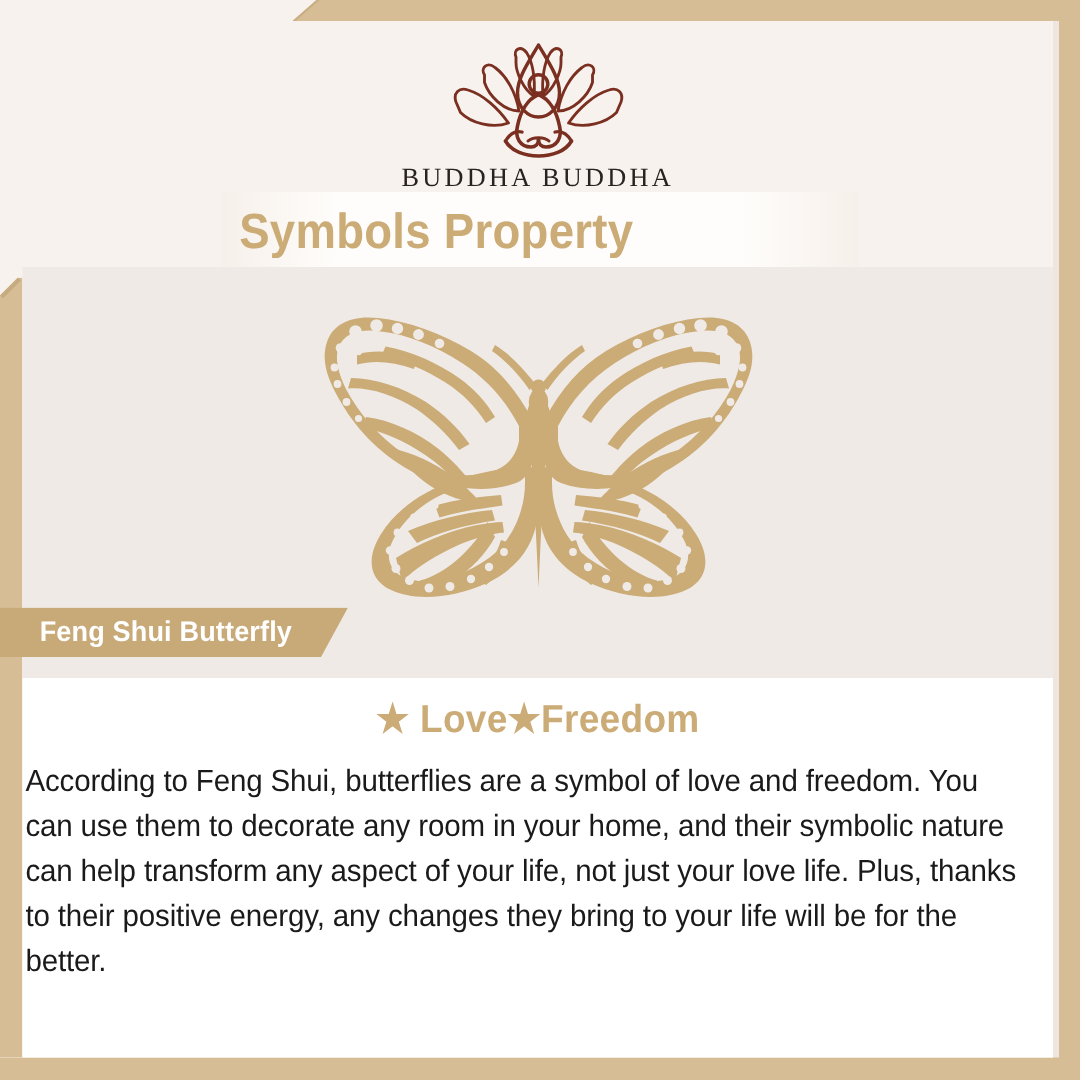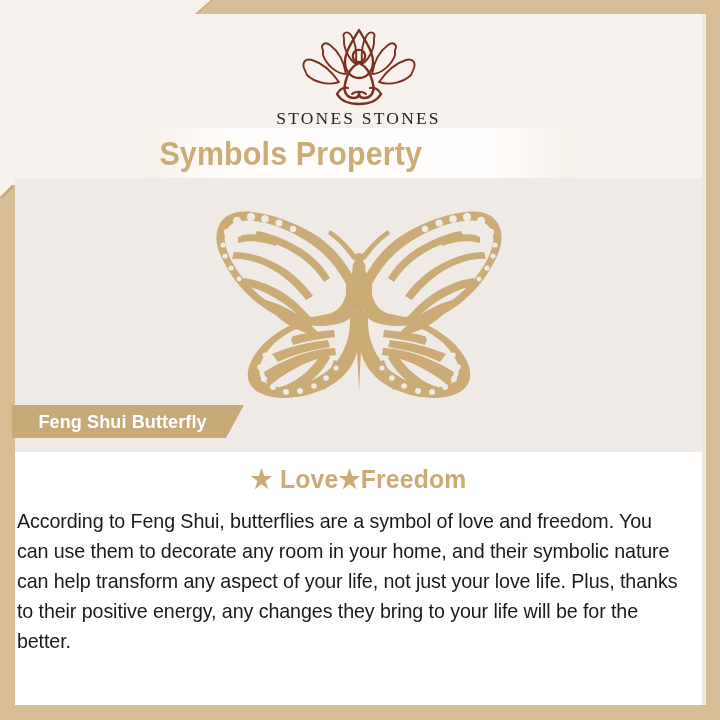--- a/index.html
+++ b/index.html
@@ -156,21 +156,21 @@
   }
   .butterfly {
     width: 330px;
     height: 216px;
   }
 
   
   .tag-banner {
     position: absolute;
     top: 405px;
-    left: 12px;
+    left: 0;
     width: 232px;
     height: 33px;
     background: #c8aa78;
     clip-path: polygon(0 0, 232px 0, 214px 33px, 0 33px);
     display: flex;
     align-items: center;
   }
   .tag-banner-label {
     margin-left: 22px;
     font-family: "Liberation Sans Narrow", "Liberation Sans", sans-serif;
@@ -254,21 +254,21 @@
           <path d="M75 35 C 68 38, 63 46, 61 56 C 59 64, 63 70, 70 70 C 73 70, 75 68, 75 65" stroke-width="2.4"></path>
           <path d="M75 35 C 82 38, 87 46, 89 56 C 91 64, 87 70, 80 70 C 77 70, 75 68, 75 65" stroke-width="2.4"></path>
 
           <path d="M53 66 C 57 73, 66 76, 75 76 C 84 76, 93 73, 97 66" stroke-width="2.4"></path>
           <path d="M53 66 C 56 61, 60 59, 64 60" stroke-width="2.2"></path>
           <path d="M97 66 C 94 61, 90 59, 86 60" stroke-width="2.2"></path>
 
           <path d="M68 66 C 71 63, 79 63, 82 66" stroke-width="2"></path>
         </g>
       </svg>
-      <div class="brand-name">STONES STONES</div>
+      <div class="brand-name">BUDDHA BUDDHA</div>
     </div>
   </div>
 
   <div class="title-plate">
     <div class="title-text">Symbols Property</div>
   </div>
 
   <div class="stage">
     <div class="butterfly-wrap">
       <svg class="butterfly" viewBox="0 0 330 216">

